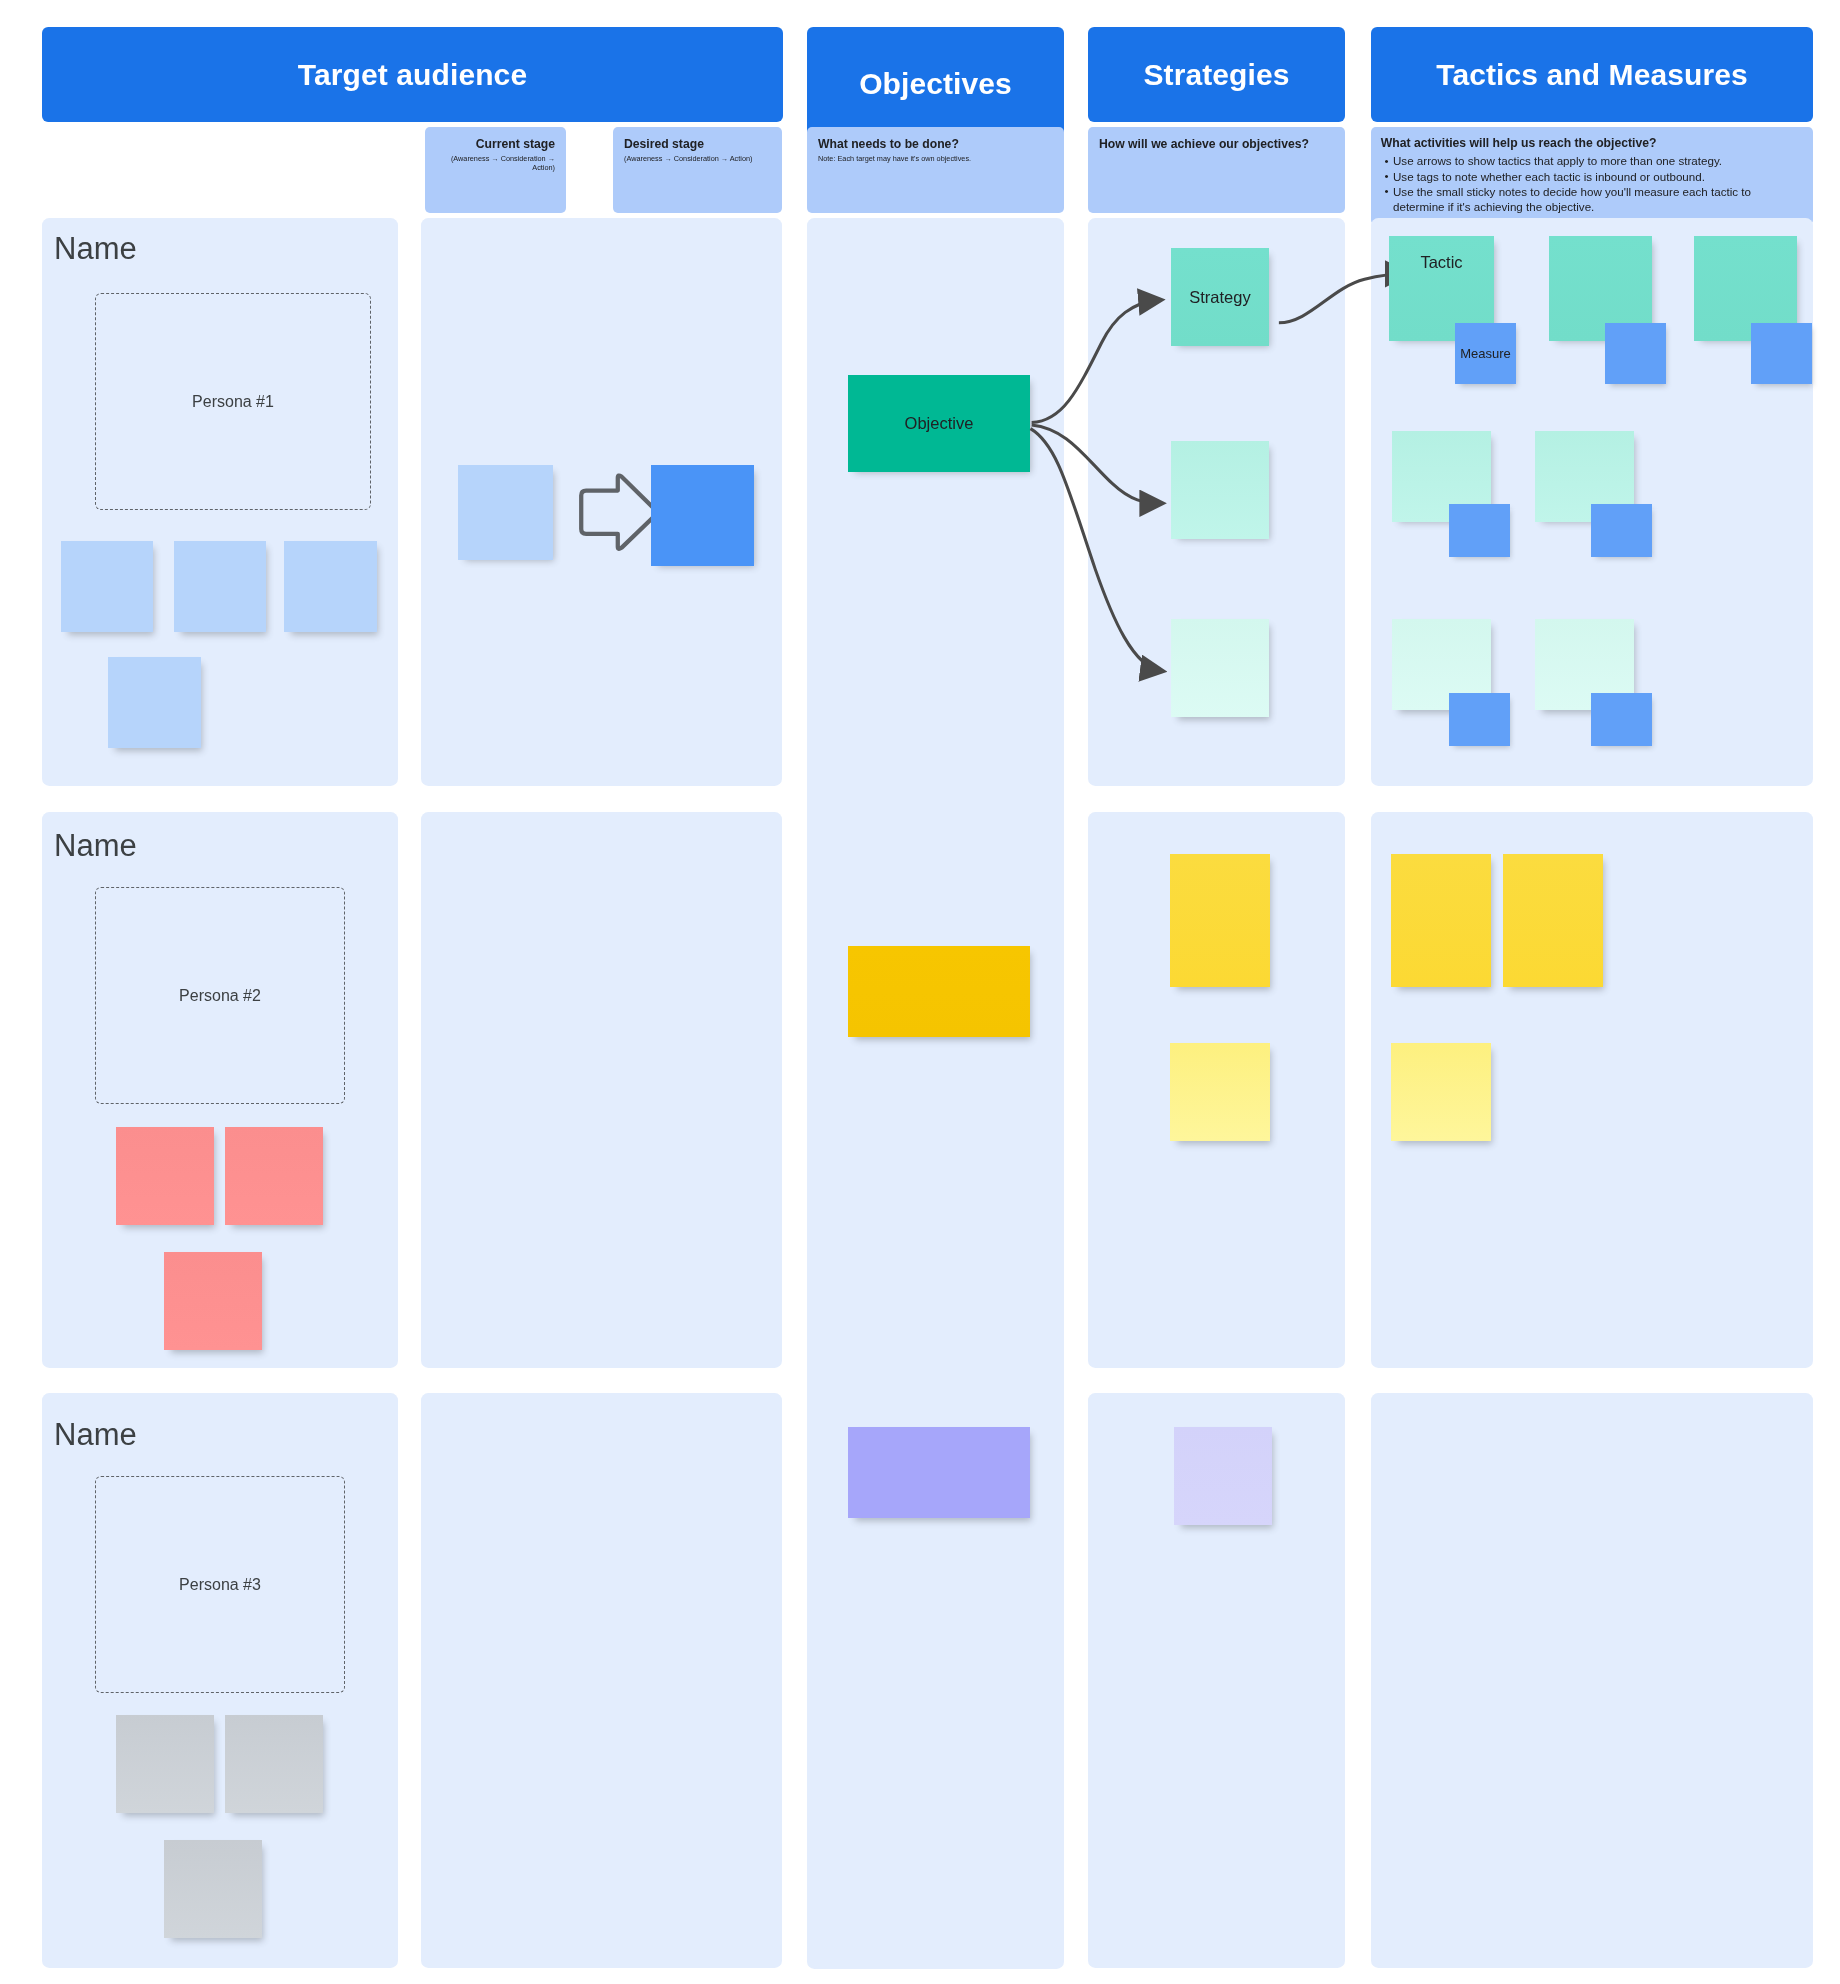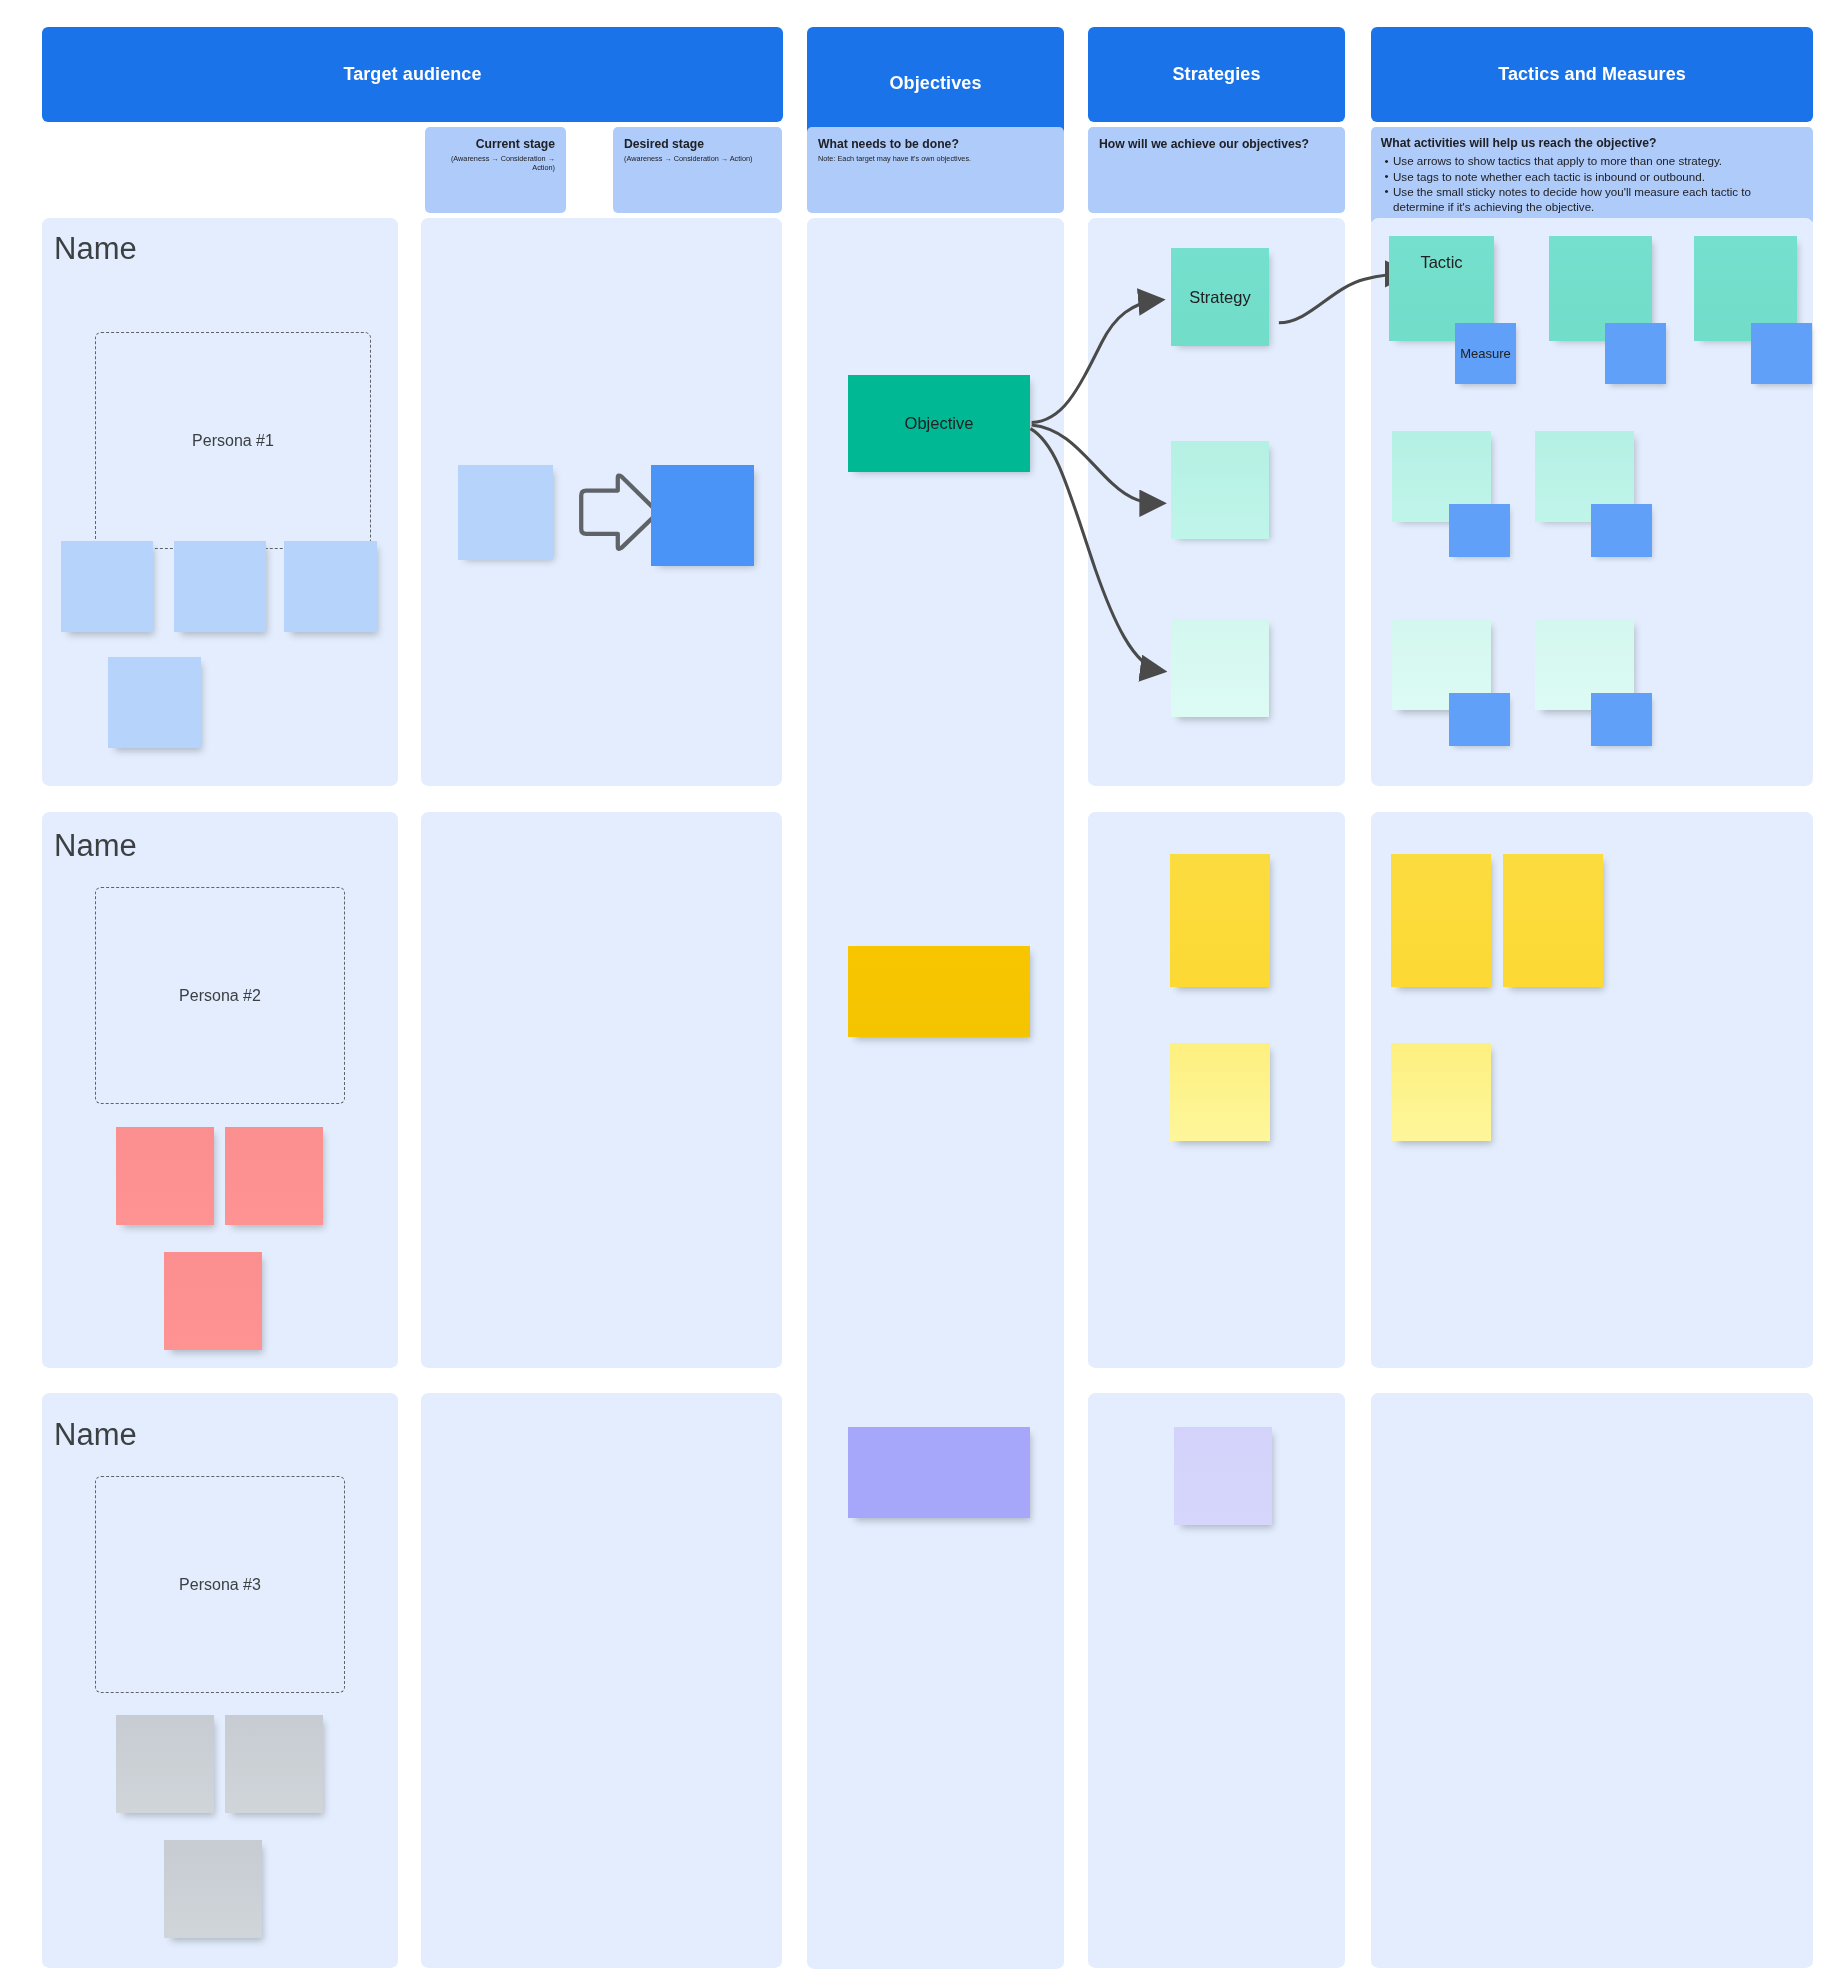--- a/index.html
+++ b/index.html
@@ -7,21 +7,21 @@
 
   #board{position:relative;width:1840px;height:1985px;background:#ffffff;overflow:hidden;}
 
   
   .abs{position:absolute;box-sizing:border-box;}
 
   
   .col-header{
     background:#1a73e8;color:#ffffff;border-radius:6.1px;
     display:flex;align-items:center;justify-content:center;
-    font-size:18px;font-weight:bold;letter-spacing:0.1px;
+    font-size:30px;font-weight:bold;letter-spacing:0.1px;
   }
   .col-sub{
     background:#aecbfa;border-radius:4.9px;padding:9.8px 11px;color:#202124;
   }
   .col-sub .sub-title{font-size:12.2px;font-weight:bold;line-height:1.25;}
   .col-sub .sub-small{font-size:7.3px;font-weight:normal;line-height:1.3;margin-top:1.8px;}
   .col-sub ul{margin:2.4px 0 0 0;padding:0;list-style:none;}
   .col-sub li{font-size:11.6px;line-height:1.33;padding-left:12.2px;position:relative;}
   .col-sub li::before{content:"•";position:absolute;left:3.7px;top:-0.6px;}
 
@@ -124,21 +124,21 @@
   <div class="abs panel" style="left:421px;top:812px;width:361px;height:556px;"></div>
   <div class="abs panel" style="left:1088px;top:812px;width:257px;height:556px;"></div>
   <div class="abs panel" style="left:1371px;top:812px;width:442px;height:556px;"></div>
 
   <div class="abs panel" style="left:42px;top:1393px;width:356px;height:575px;"></div>
   <div class="abs panel" style="left:421px;top:1393px;width:361px;height:575px;"></div>
   <div class="abs panel" style="left:1088px;top:1393px;width:257px;height:575px;"></div>
   <div class="abs panel" style="left:1371px;top:1393px;width:442px;height:575px;"></div>
 
   <div class="abs persona-name" style="left:54px;top:233px;">Name</div>
-  <div class="abs persona-box" style="left:95px;top:293px;width:276px;height:217px;margin-top:39px;">
+  <div class="abs persona-box" style="left:95px;top:293px;width:276px;height:217px;">
     <span>Persona #1</span>
   </div>
   <div class="abs note c-blue" style="left:61px;top:541px;width:92px;height:91px;"></div>
   <div class="abs note c-blue" style="left:174px;top:541px;width:92px;height:91px;"></div>
   <div class="abs note c-blue" style="left:284px;top:541px;width:93px;height:91px;"></div>
   <div class="abs note c-blue" style="left:108px;top:657px;width:93px;height:91px;"></div>
 
   <div class="abs note c-blue" style="left:458px;top:465px;width:95px;height:95px;"></div>
 
   <svg class="arrows" style="left:580px;top:475px;" width="78" height="75" viewBox="0 0 128 122">

